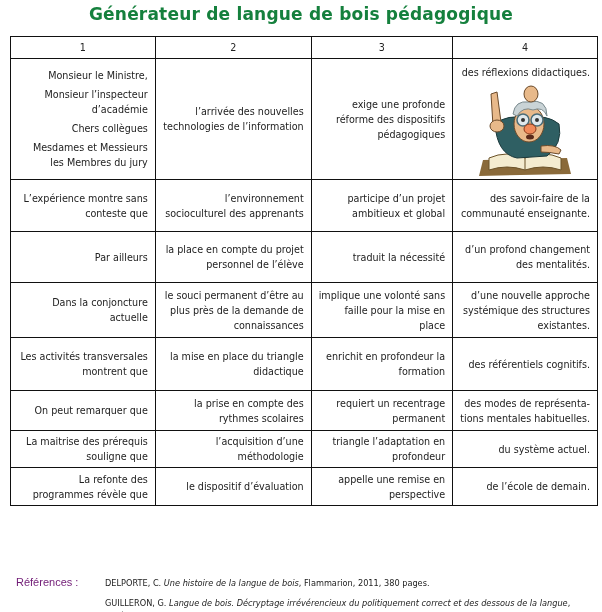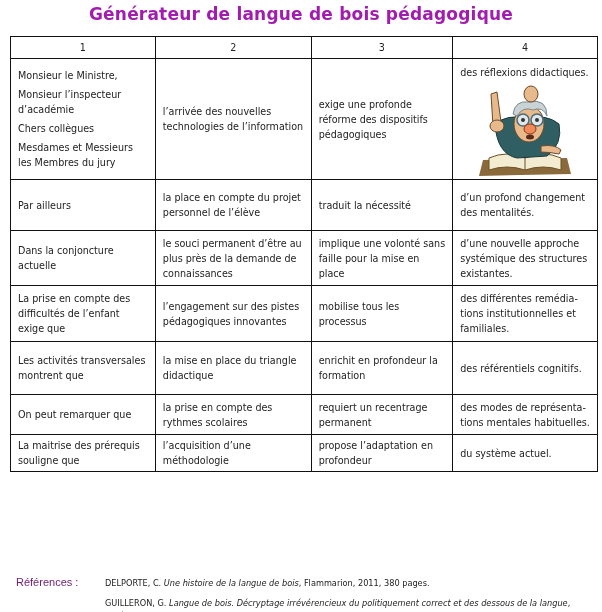--- a/index.html
+++ b/index.html
@@ -1,19 +1,19 @@
 <!DOCTYPE html>
 <html><head>
 <meta charset="utf-8">
 <style>
   html, body { margin:0; padding:0; background:#ffffff; }
   body { width:602px; height:612px; position:relative; overflow:hidden; font-family:"DejaVu Sans", sans-serif; color:#1a1a1a; }
-  .title { position:absolute; left:0; top:4px; width:602px; text-align:center; font-family:"DejaVu Sans", sans-serif; font-weight:900; font-size:17px; letter-spacing:0.2px; color:#a21caf; }
+  .title { position:absolute; left:0; top:4px; width:602px; text-align:center; font-family:"DejaVu Sans", sans-serif; font-weight:900; font-size:17px; letter-spacing:0.2px; color:#15803d; }
   table.gen { position:absolute; left:10px; top:36px; width:588px; border-collapse:collapse; table-layout:fixed; }
-  table.gen td, table.gen th { border:1.5px solid #111; font-size:9.6px; line-height:15px; padding:3px 7px; vertical-align:middle; text-align:left; font-weight:normal; font-family:"DejaVu Sans", sans-serif; color:#222; }
+  table.gen td, table.gen th { border:1.5px solid #111; font-size:9.6px; line-height:15px; padding:3px 7px; vertical-align:middle; text-align:right; font-weight:normal; font-family:"DejaVu Sans", sans-serif; color:#222; }
   table.gen th { text-align:center; height:17px; padding:2px 4px; }
   .c1 { width:131px; } .c2 { width:141px; } .c3 { width:128px; } .c4 { width:131px; }
   .salut p { margin:4px 0; }
   .imgcell { vertical-align:top !important; padding-top:6px !important; text-align:left; }
   .professor { margin:4px auto 0; display:block; }
   .refs { position:absolute; left:14px; top:570px; width:584px; }
   .refs-label { position:absolute; left:2px; top:6px; font-size:11px; font-family:"Liberation Sans", sans-serif; color:#701a75; }
   .refs-list { position:absolute; left:84px; top:0; width:500px; font-size:8.2px; line-height:13px; color:#222; }
   .ref { margin:7px; }
   .ref .it { font-style:italic; }
@@ -62,55 +62,61 @@
         <circle cx="46" cy="36" r="6" fill="#dfe8ec" stroke="#4a6c78" stroke-width="1.5"></circle>
         <circle cx="60" cy="36" r="6" fill="#dfe8ec" stroke="#4a6c78" stroke-width="1.5"></circle>
         <circle cx="46" cy="36" r="2" fill="#333"></circle>
         <circle cx="60" cy="36" r="2" fill="#333"></circle>
         <ellipse cx="53" cy="45" rx="6" ry="5" fill="#f08a5a" stroke="#8a3a1a" stroke-width="1"></ellipse>
         <ellipse cx="53" cy="53" rx="4" ry="2.5" fill="#5a2a1a"></ellipse>
         <path d="M64 62 Q78 60 84 66 L82 70 Q72 68 64 68 Z" fill="#e8b98a" stroke="#6b4a2a" stroke-width="1"></path>
       </svg>
     </td>
   </tr>
+  <tr style="height:52px;">
+    <td>L’expérience montre sans conteste que</td>
+    <td>l’environnement socioculturel des apprenants</td>
+    <td>participe d’un projet ambitieux et global</td>
+    <td>des savoir-faire de la communauté enseignante.</td>
+  </tr>
   <tr style="height:51px;">
     <td>Par ailleurs</td>
     <td>la place en compte du projet personnel de l’élève</td>
     <td>traduit la nécessité</td>
     <td>d’un profond changement des mentalités.</td>
   </tr>
   <tr style="height:55px;">
     <td>Dans la conjoncture actuelle</td>
     <td>le souci permanent d’être au plus près de la demande de connaissances</td>
     <td>implique une volonté sans faille pour la mise en place</td>
     <td>d’une nouvelle approche systémique des structures existantes.</td>
-  </tr>
-  <tr style="height:56px;">
-    <td>La prise en compte des difficultés de l’enfant exige que</td>
-    <td>l’engagement sur des pistes pédagogiques innovantes</td>
-    <td>mobilise tous les processus</td>
-    <td>des différentes remédia-tions institutionnelles et familiales.</td>
   </tr>
   <tr style="height:53px;">
     <td>Les activités transversales montrent que</td>
     <td>la mise en place du triangle didactique</td>
     <td>enrichit en profondeur la formation</td>
     <td>des référentiels cognitifs.</td>
   </tr>
   <tr style="height:40px;">
     <td>On peut remarquer que</td>
     <td>la prise en compte des rythmes scolaires</td>
     <td>requiert un recentrage permanent</td>
     <td>des modes de représenta-tions mentales habituelles.</td>
   </tr>
   <tr style="height:26px;">
     <td>La maitrise des prérequis souligne que</td>
     <td>l’acquisition d’une méthodologie</td>
-    <td>propose l’adaptation en profondeur</td>
+    <td>triangle l’adaptation en profondeur</td>
     <td>du système actuel.</td>
+  </tr>
+  <tr style="height:38px;">
+    <td>La refonte des programmes révèle que</td>
+    <td>le dispositif d’évaluation</td>
+    <td>appelle une remise en perspective</td>
+    <td>de l’école de demain.</td>
   </tr>
 </tbody>
   </table>
 
 <div class="refs">
   <div class="refs-label">Références :</div>
   <div class="refs-list">
     <p class="ref">
       <span>DELPORTE, C.</span>
       <span class="it">Une histoire de la langue de bois</span><span>, Flammarion, 2011, 380 pages.</span>

